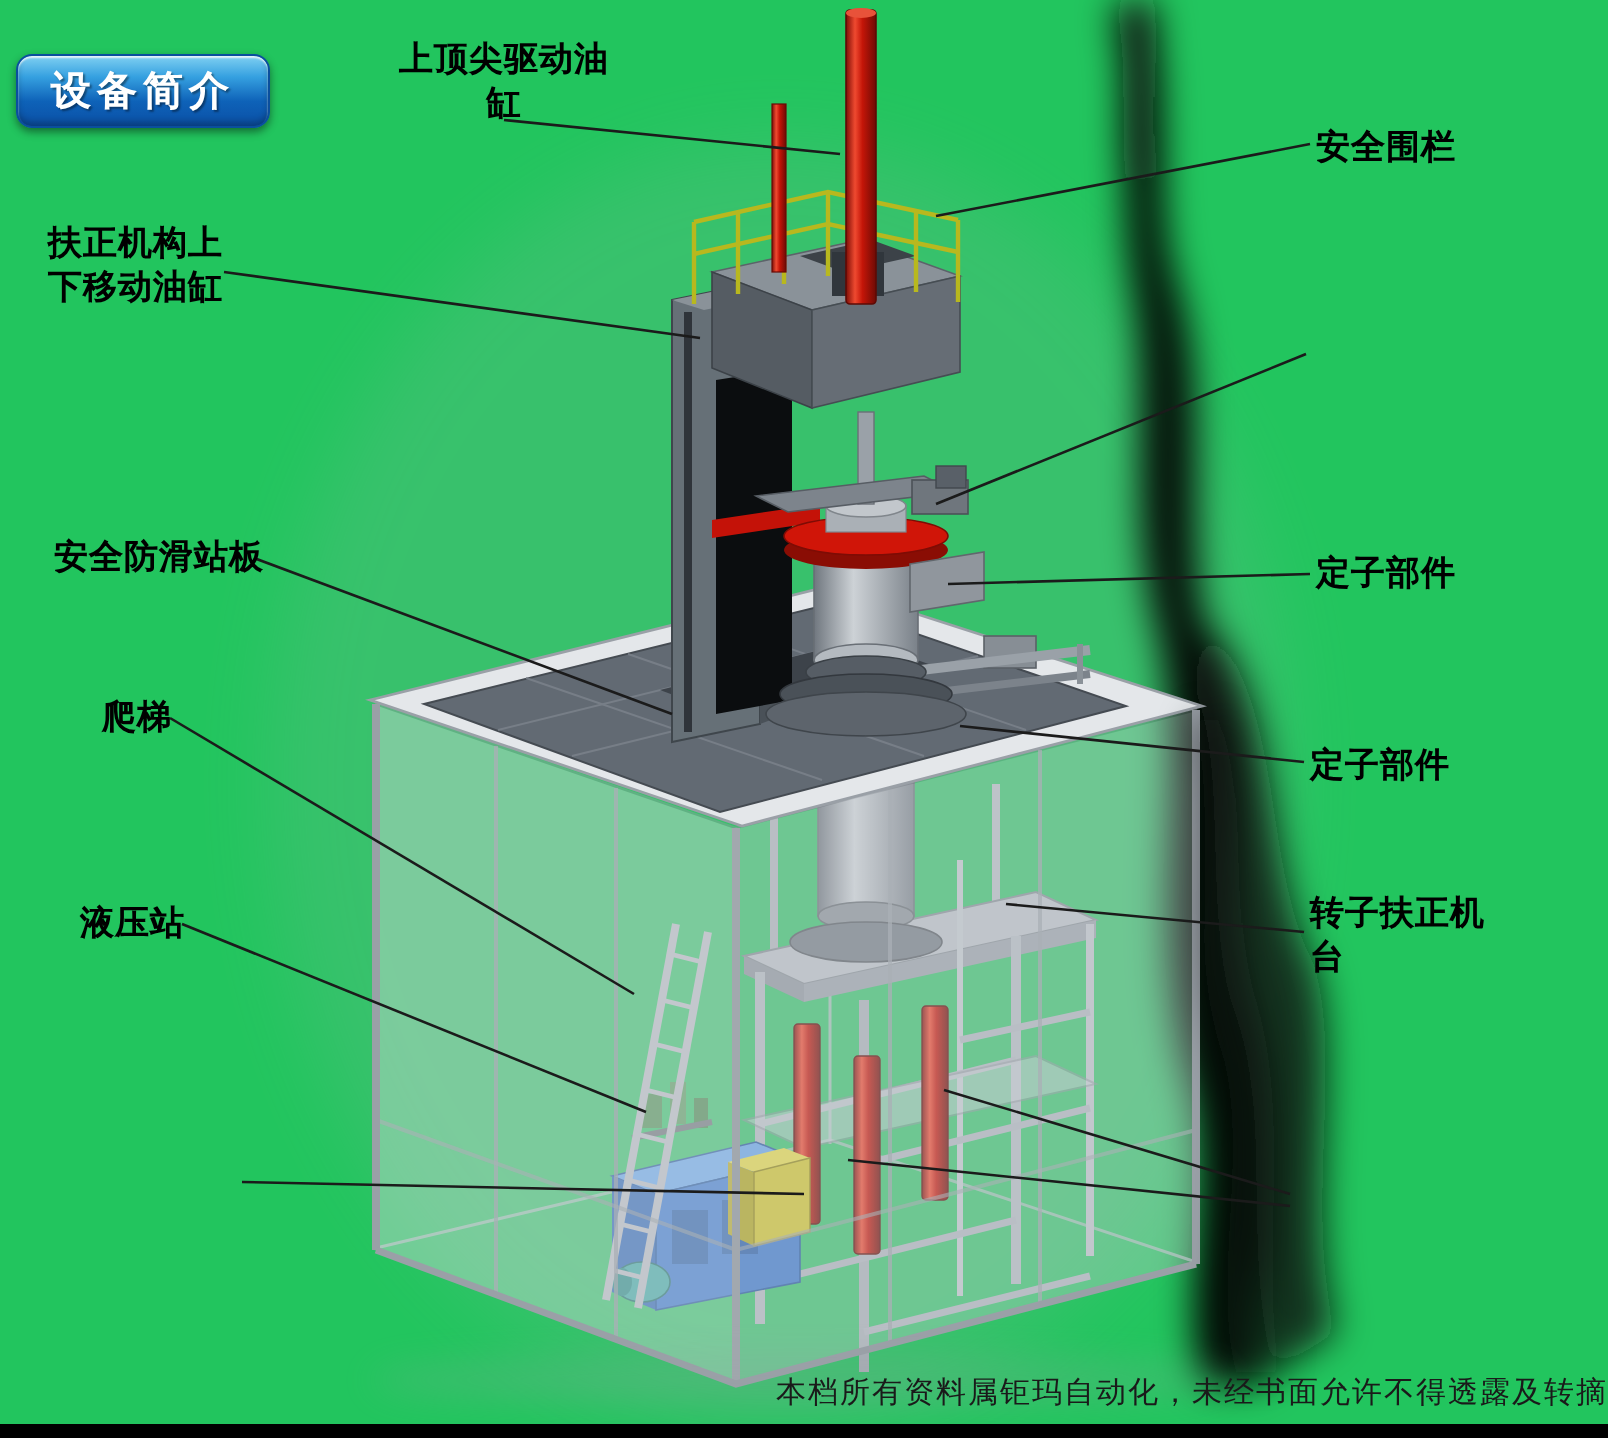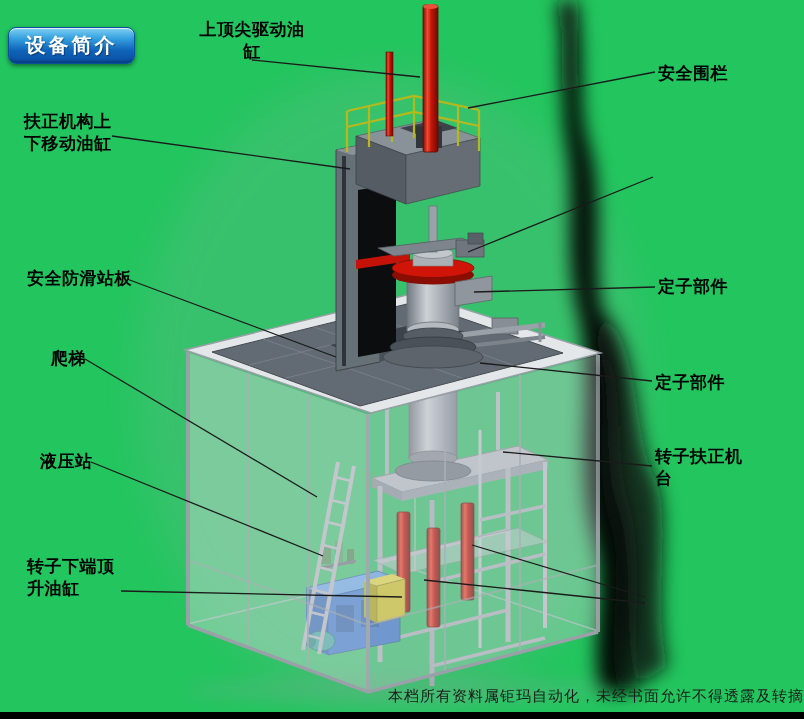--- a/index.html
+++ b/index.html
@@ -244,18 +244,16 @@
   <div class="label" style="left:658px; top:63px;">安全围栏</div>
   <div class="label" style="left:24px;  top:111px; width:92px;">扶正机构上
 下移动油缸</div>
   <div class="label" style="left:27px;  top:268px;">安全防滑站板</div>
   <div class="label" style="left:658px; top:276px;">定子部件</div>
   <div class="label" style="left:51px;  top:348px;">爬梯</div>
   <div class="label" style="left:655px; top:372px;">定子部件</div>
   <div class="label" style="left:40px;  top:451px;">液压站</div>
   <div class="label" style="left:655px; top:446px; width:92px;">转子扶正机
 台</div>
-  <div class="label" style="left:27px;  top:556px; width:92px;">转子下端顶
-升油缸</div>
 
   <div class="footer">本档所有资料属钜玛自动化，未经书面允许不得透露及转摘</div>
   <div class="bottom-bar"></div>
 </div>
 
 </body></html>

